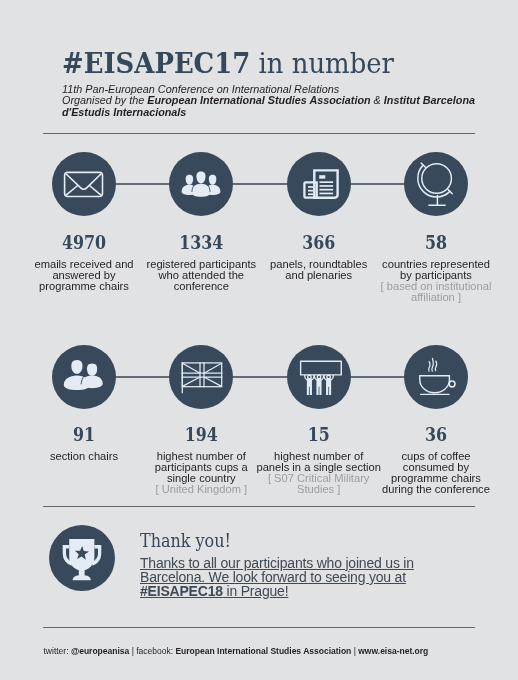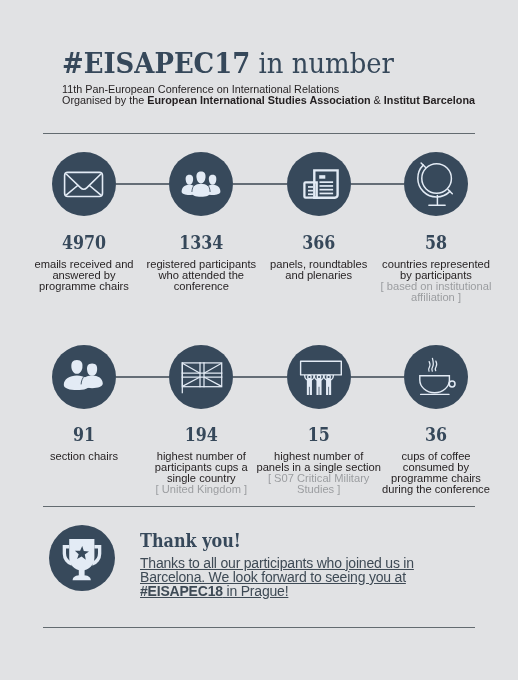--- a/index.html
+++ b/index.html
@@ -1,40 +1,40 @@
 <!DOCTYPE html>
 <html><head>
 <meta charset="utf-8">
 <style>
   html,body{margin:0;padding:0;}
   body{width:518px;height:680px;background:#e1e2e4;font-family:"Liberation Sans",sans-serif;overflow:hidden;}
   .page{position:relative;width:518px;height:680px;}
   .rule{position:absolute;left:43px;width:432px;height:1.2px;background:#636b70;}
   .title{position:absolute;left:62px;top:49px;font-family:"DejaVu Serif Condensed","DejaVu Serif",serif;font-size:28.8px;color:#36485a;white-space:nowrap;line-height:1;}
   .title .b{font-weight:bold;margin-top:24px;}
-  .sub{position:absolute;left:62px;top:84px;font-size:10.8px;line-height:11.4px;color:#231f20;white-space:nowrap;}
+  .sub{position:absolute;left:62px;top:84px;font-size:10.8px;line-height:11.4px;color:#231f20;white-space:nowrap;font-style:italic;}
   .circ{position:absolute;width:64px;height:64px;border-radius:50%;background:#37495b;}
   .ico{position:absolute;left:0;top:0;width:64px;height:64px;display:block;}
   .conn{position:absolute;height:1.2px;background:#646d76;}
   .num{position:absolute;font-family:"DejaVu Serif Condensed","DejaVu Serif",serif;font-weight:bold;font-size:17.6px;color:#36485a;text-align:center;line-height:1;}
   .lbl{position:absolute;font-size:11.15px;line-height:11.0px;color:#231f20;text-align:center;}
   .note{color:#9b9da0;margin-top:6px;}
   .stat{position:static;}
-  .thanks-h{position:absolute;font-family:"DejaVu Serif Condensed","DejaVu Serif",serif;font-weight:bold;font-size:17.8px;color:#36485a;line-height:1;}
+  .thanks-h{position:absolute;font-family:"DejaVu Serif Condensed","DejaVu Serif",serif;font-weight:normal;font-size:17.8px;color:#36485a;line-height:1;}
   .thanks-b{position:absolute;font-size:14px;letter-spacing:-0.2px;line-height:14px;color:#3e4a55;text-decoration:underline;}
   .foot{position:absolute;font-size:8.5px;color:#231f20;line-height:1;}
 </style>
 </head>
 <body>
 
 <div class="page">
 
   <div class="title"><span class="b">#EISAPEC17</span><span> in number</span></div>
 
-  <div class="sub"><span>11th Pan-European Conference on International Relations</span><br><span>Organised by the </span><b>European International Studies Association</b><span> &amp; </span><b>Institut Barcelona</b><br></div>
+  <div class="sub"><span>11th Pan-European Conference on International Relations</span><br><span>Organised by the </span><b>European International Studies Association</b><span> &amp; </span><b>Institut Barcelona</b><br><b>d'Estudis Internacionals</b></div>
 
   <div class="rule" style="top:133px"></div>
 
   <div class="conn" style="left:116.0px;top:183.4px;width:53.3px"></div>
   <div class="conn" style="left:233.3px;top:183.4px;width:53.4px"></div>
   <div class="conn" style="left:350.7px;top:183.4px;width:53.3px"></div>
   <div class="stat">
   <div class="circ" style="left:52.0px;top:152.0px">
         <span class="ico"><svg viewBox="0 0 64 64" width="64" height="64">
             <g fill="none" stroke="#e3ebf5" stroke-width="1.6" stroke-linejoin="round">
@@ -198,14 +198,15 @@
           </g>
           <path d="M33.24 21.01 L34.83 25.93 L39.96 26.54 L35.78 29.57 L36.78 34.64 L32.61 31.59 L28.10 34.12 L29.70 29.20 L25.91 25.70 L31.08 25.70 Z" fill="#37495b"></path>
         </svg></span>
     </div>
 
   <div class="thanks-h" style="left:140px;top:531.5px">Thank you!</div>
   <div class="thanks-b" style="left:140px;top:555.8px;width:300px"><span>Thanks to all our participants who joined us in Barcelona. We look forward to seeing you at </span><b>#EISAPEC18</b><span> in Prague!</span></div>
 
   <div class="rule" style="top:627px"></div>
 
+  <div class="foot" style="left:43.5px;top:646.5px"><span>twitter: </span><b>@europeanisa</b><span> | </span><span>facebook: </span><b>European International Studies Association</b><span> | </span><b>www.eisa-net.org</b></div>
 
 </div>
 
 </body></html>

